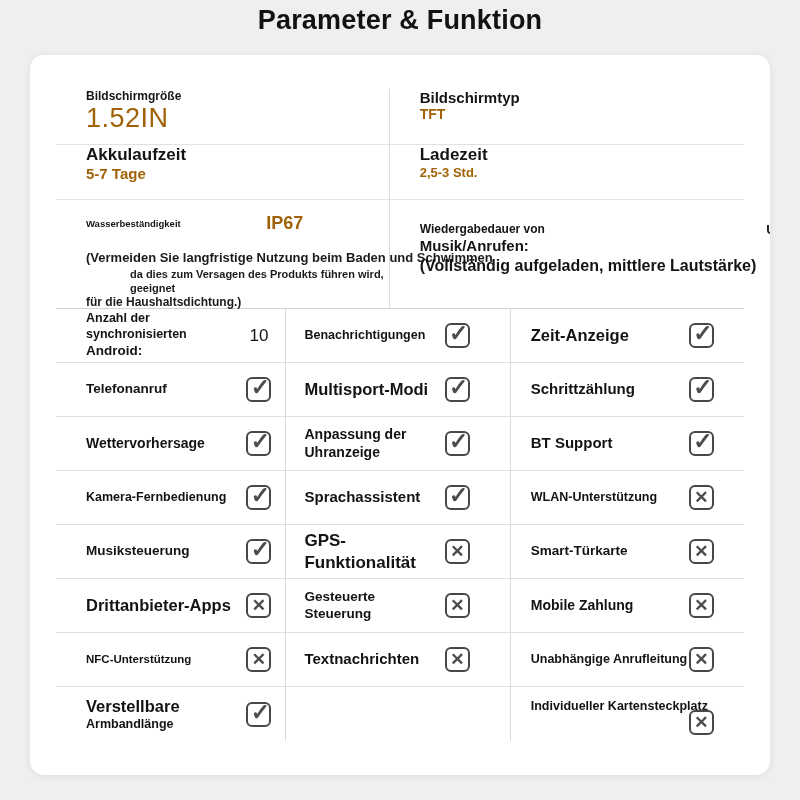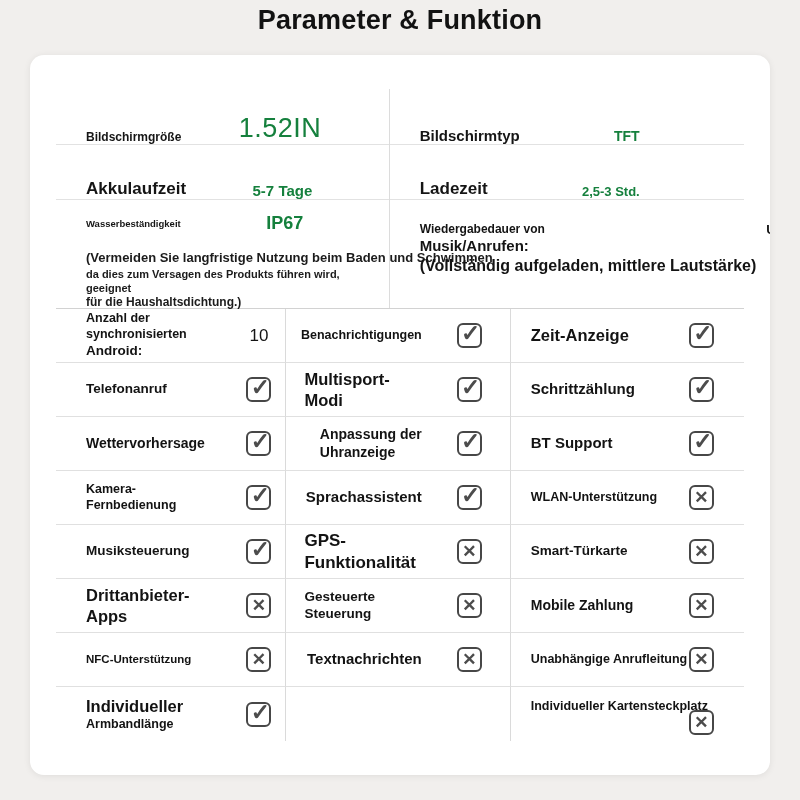--- a/index.html
+++ b/index.html
@@ -17,48 +17,48 @@
     position:absolute;left:30px;right:30px;top:55px;bottom:25px;
     background:#ffffff;border-radius:14px;
     box-shadow:0 1px 7px rgba(0,0,0,.08);
     padding:34px 26px 0 26px;box-sizing:border-box;overflow:hidden;
   }
   
   .spec{display:flex;border-bottom:1px solid #d2d2d2;}
   .shalf{box-sizing:border-box;}
   .sleft{width:48.5%;border-right:1px solid #dcdcdc;}
   .sright{width:51.5%;}
-  .scell{display:flex;align-items:flex-end;box-sizing:border-box;padding-left:30px;padding-right:10px;}
+  .scell{display:flex;align-items:flex-start;box-sizing:border-box;padding-left:30px;padding-right:10px;flex-direction:column;}
   .h56{height:56px}.h55{height:55px}.h50{height:50px}
   .bb{border-bottom:1px solid #e2e2e2;}
   .sl{font-weight:700;color:#151515;flex:none;}
-  .sv{flex:1;text-align:center;font-weight:700;color:#15803d;}
+  .sv{flex:1;text-align:center;font-weight:700;color:#a16207;}
   .lab12{font-size:12px}.lab15{font-size:15px}.lab17{font-size:17px}.lab9{font-size:9.5px}
   .val28{font-size:27px;font-weight:400;letter-spacing:.5px;}
   .val18{font-size:18px}.val15{font-size:15px}.val14{font-size:14px}.val13{font-size:13px}
   .swater{height:108px;box-sizing:border-box;}
   .swater .lv{display:flex;align-items:center;height:46px;padding-left:30px;justify-content:center;}
   .note{padding:4px 4px 0 30px;color:#1b1b1b;line-height:1.3;}
   .note .n1{display:block;font-size:13px;font-weight:700;white-space:nowrap;}
-  .note .n2{display:block;font-size:11px;font-weight:700;}
+  .note .n2{display:block;font-size:11px;font-weight:700;margin-left:44px;}
   .note .n3{display:block;font-size:12px;font-weight:700;}
   .splay{display:flex;align-items:center;height:58px;box-sizing:border-box;padding-left:30px;}
   .splay .stack{flex:1;line-height:1.25;margin-top:40px;}
   .splay .p1{display:block;font-size:12px;font-weight:700;}
   .splay .p2{display:block;font-size:15px;font-weight:800;}
   .splay .p3{display:block;font-size:16px;font-weight:700;white-space:nowrap;}
   .splay .pv{flex:none;font-size:13px;font-weight:700;margin:0 46px 0 10px;}
   
   .fgrid{display:grid;grid-template-columns:33.5% 32.6% 33.9%;grid-auto-rows:54px;}
   .fgrid>div{border-bottom:1px solid #e0e0e0;box-sizing:border-box;}
   .fgrid>div:nth-last-child(-n+3){border-bottom:none;}
-  .fgrid>div:nth-child(3n+1),.fgrid>div:nth-child(3n+2){border-right:1px solid #dadada;gap:35px;}
+  .fgrid>div:nth-child(3n+1),.fgrid>div:nth-child(3n+2){border-right:1px solid #dadada;}
   .fcell{display:flex;align-items:center;justify-content:space-between;}
   .c1{padding-left:30px;padding-right:14px;}
-  .c2{padding-left:18px;padding-right:28px;justify-content:flex-end;}
+  .c2{padding-left:18px;padding-right:40px;}
   .c3{padding-left:20px;padding-right:30px;}
   .flabel{font-weight:700;color:#131313;line-height:1.25;}
   .fstack{display:flex;flex-direction:column;}
   .fz11{font-size:11.5px}.fz12{font-size:12.5px}.fz13{font-size:13.5px}
   .fz14{font-size:14px}.fz15{font-size:15px}.fz16{font-size:16.5px}.fz17{font-size:17px}
   .fval{font-size:17px;font-weight:400;flex:none;margin-right:3px;}
   .cb{
     width:25px;height:25px;flex:none;box-sizing:border-box;
     border:2px solid #474747;border-radius:6px;
     display:flex;align-items:center;justify-content:center;
@@ -212,21 +212,21 @@
       <span class="flabel fz15">Textnachrichten</span>
       <span class="cb off">✕</span>
     </div>
     <div class="fcell c3">
       <span class="flabel fz12">Unabhängige Anrufleitung</span>
       <span class="cb off">✕</span>
     </div>
 
     <div class="fcell c1">
       <span class="flabel fstack">
-        <span class="fz16">Individueller</span>
+        <span class="fz16">Verstellbare</span>
         <span class="fz12">Armbandlänge</span>
       </span>
       <span class="cb on">✓</span>
     </div>
     <div class="fcell c2"></div>
     <div class="fcell c3 cardslot">
       <span class="flabel fz12">Individueller Kartensteckplatz</span>
       <span class="cb off">✕</span>
     </div>
 

